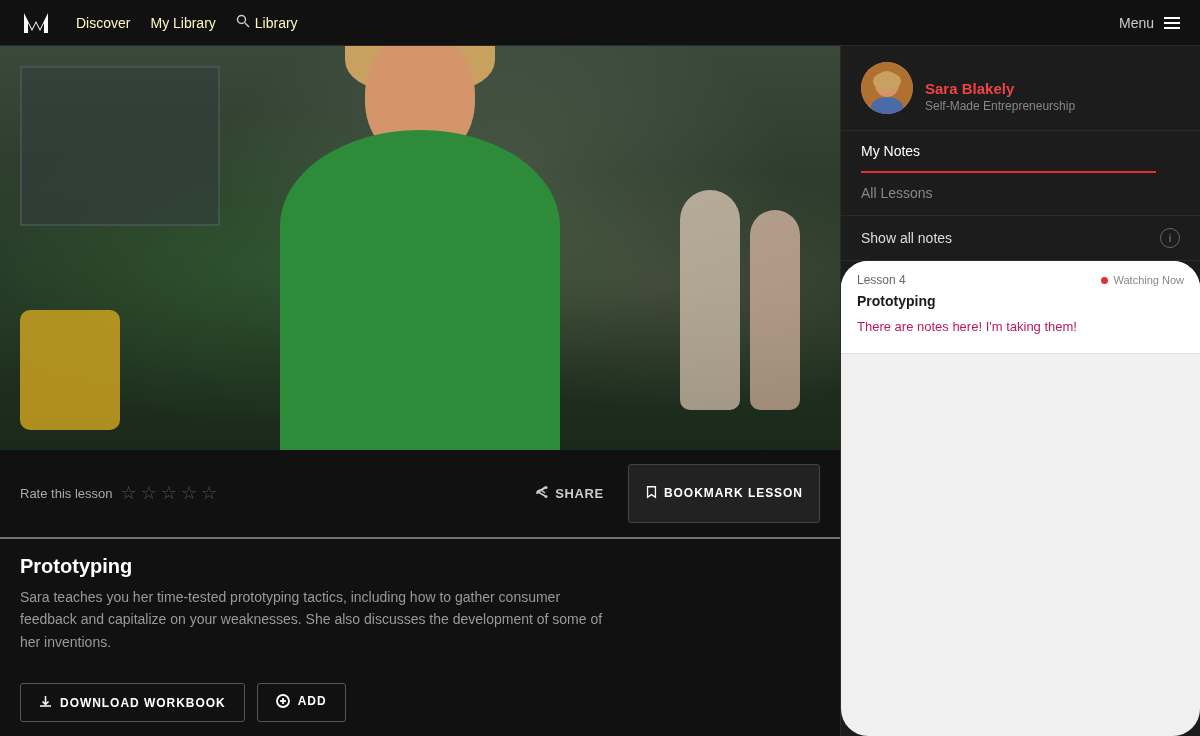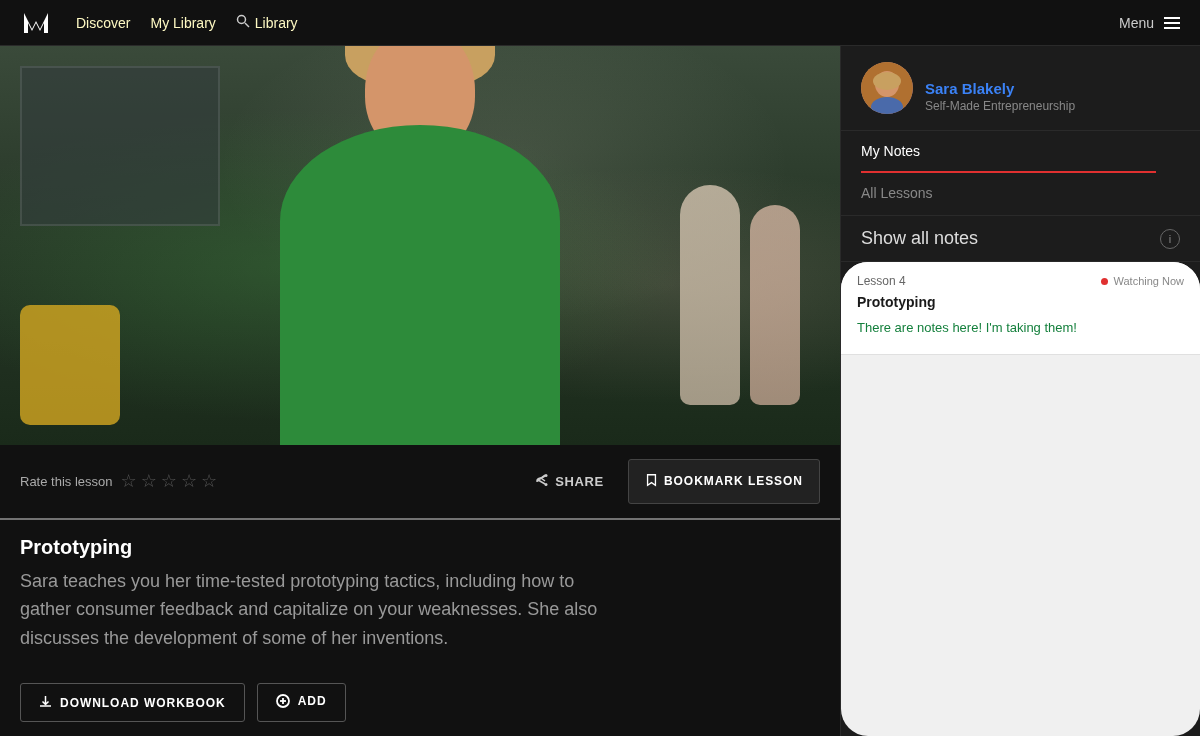--- a/index.html
+++ b/index.html
@@ -242,39 +242,39 @@
 
     .btn-bookmark {
       display: flex;
       align-items: center;
       gap: 6px;
       background: #222;
       border: 1px solid #444;
       color: #fff;
       font-size: 12px;
       cursor: pointer;
-      padding: 13px 16px;
+      padding: 20px 16px;
       border-radius: 3px;
       font-weight: 700;
       letter-spacing: 0.08em;
     }
 
     .lesson-info {
       padding: 16px 20px;
     }
 
     .lesson-title {
       font-size: 20px;
       font-weight: 700;
       color: #fff;
       margin-bottom: 8px;
     }
 
     .lesson-description {
-      font-size: 18px;
+      font-size: 14px;
       color: #999;
       line-height: 1.6;
       max-width: 600px;
     }
 
     .lesson-actions {
       display: flex;
       gap: 12px;
       padding: 14px 20px;
     }
@@ -346,21 +346,21 @@
     }
 
     .instructor-info {
       display: flex;
       flex-direction: column;
     }
 
     .instructor-name {
       font-size: 15px;
       font-weight: 700;
-      color: #3b82f6;
+      color: #ef4444;
       margin-top: 16px;
     }
 
     .instructor-course {
       font-size: 12px;
       color: #888;
       margin-top: 2px;
     }
 
     .notes-tabs {
@@ -387,21 +387,21 @@
 
     .notes-toolbar {
       display: flex;
       align-items: center;
       justify-content: space-between;
       padding: 12px 20px;
       border-bottom: 1px solid #2a2a2a;
     }
 
     .show-all-notes {
-      font-size: 18px;
+      font-size: 14px;
       color: #ddd;
       cursor: pointer;
     }
 
     .info-icon {
       width: 20px;
       height: 20px;
       border: 1.5px solid #666;
       border-radius: 50%;
       display: flex;
@@ -455,21 +455,21 @@
 
     .note-title {
       font-size: 14px;
       font-weight: 700;
       color: #1a1a1a;
       padding: 0 16px 8px 16px;
     }
 
     .note-body {
       font-size: 13px;
-      color: #15803d;
+      color: #be185d;
       padding: 0 16px 16px 16px;
       line-height: 1.5;
     }
 
     
     .hamburger-lines {
       display: flex;
       flex-direction: column;
       gap: 3px;
       margin-left: 4px;

